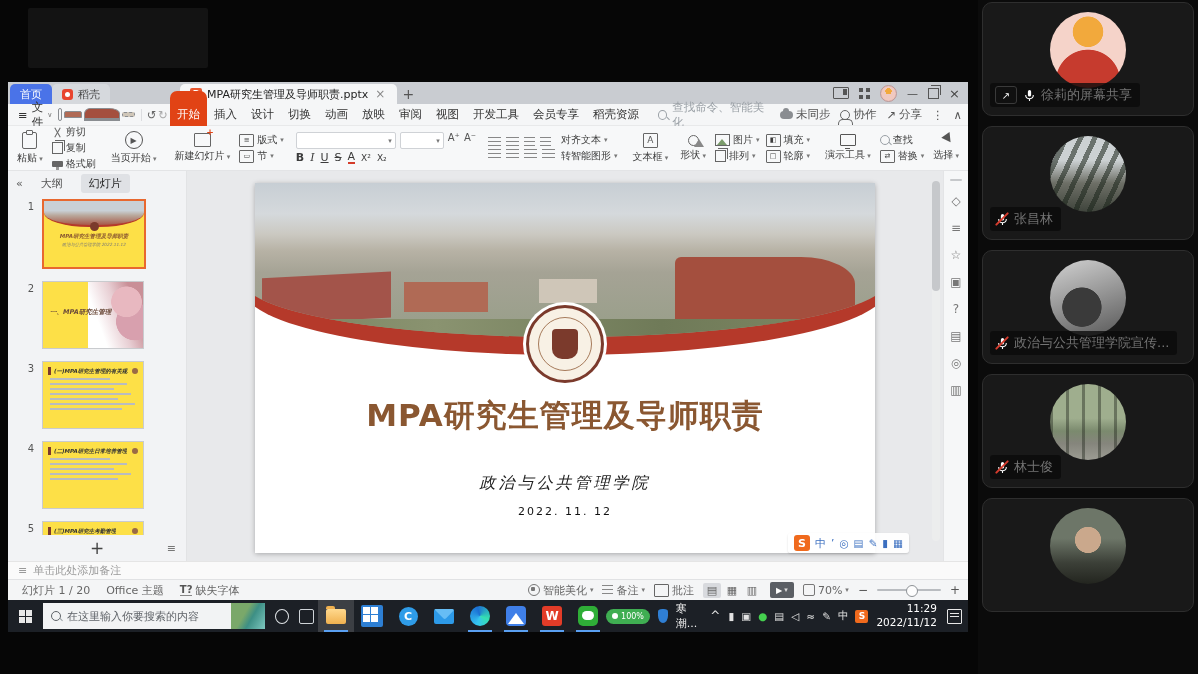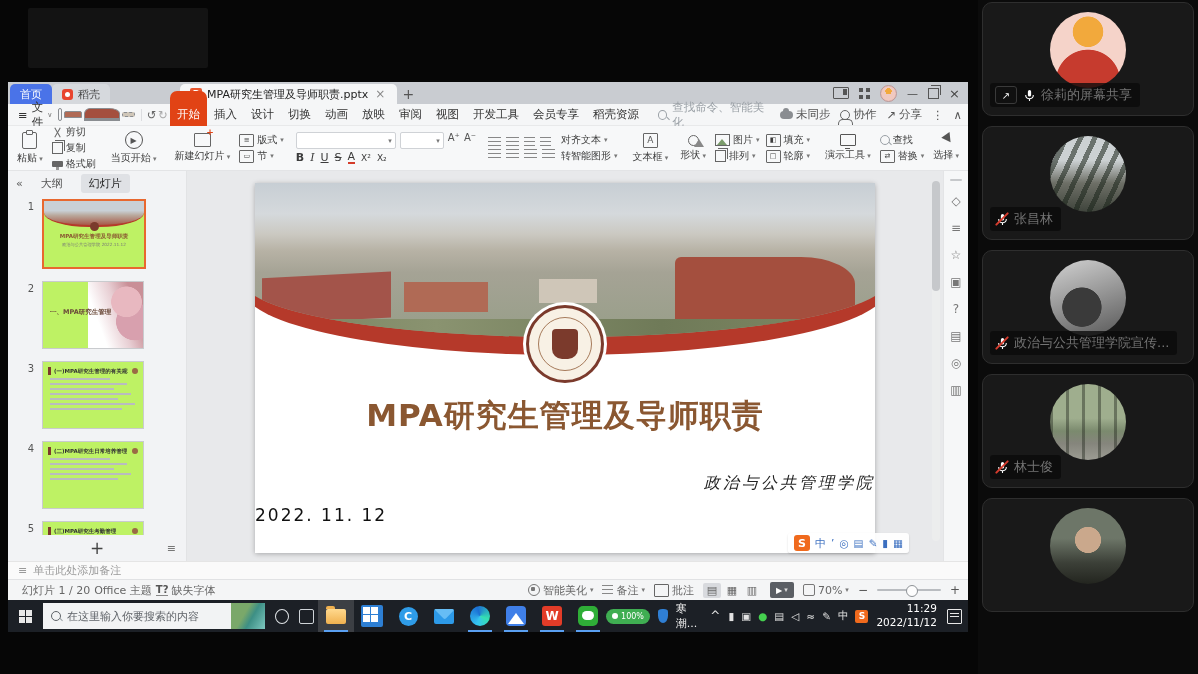--- a/index.html
+++ b/index.html
@@ -93,21 +93,21 @@
 
   
   .content{flex:1;display:flex;min-height:0;}
   .panel{width:178px;background:#f2f3f5;border-right:1px solid #e2e3e5;display:flex;flex-direction:column;}
   .panel-head{height:24px;display:flex;align-items:center;font-size:11px;color:#555;gap:10px;padding:0 8px;}
   .ptab{padding:2px 8px;border-radius:3px;}
   .ptab.on{background:#dfe1e5;color:#222;}
   .thumbs{flex:1;overflow:hidden;padding:4px 0 0 14px;}
   .thumb-row{display:flex;gap:8px;margin-bottom:12px;}
   .tnum{font-size:10px;color:#555;width:12px;text-align:right;padding-top:2px;}
-  .tbox{width:100px;height:66px;background:#bef264;border:1px solid #c9cbce;position:relative;overflow:hidden;flex:none;}
+  .tbox{width:100px;height:66px;background:#fde047;border:1px solid #c9cbce;position:relative;overflow:hidden;flex:none;font-style:italic;}
   .tbox.sel{border:2px solid #e8682f;}
   .tt-photo{height:24px;background:linear-gradient(180deg,#c9d0d6 0 40%,#b9a89c 60%,#a85949 100%);border-bottom:2px solid #b5392a;border-radius:0 0 45% 45%/0 0 55% 55%;}
   .tt-seal{width:9px;height:9px;border-radius:50%;background:#7b3a2c;margin:-5px auto 1px;}
   .tt-title{font-size:6px;color:#8a5731;text-align:center;font-weight:bold;transform:scale(.92);white-space:nowrap;}
   .tt-sub{font-size:5px;color:#777;text-align:center;transform:scale(.85);white-space:nowrap;}
   .ts-flower{position:absolute;right:0;top:0;width:55%;height:100%;background:radial-gradient(circle at 70% 30%,#e8b8c0 0 25%,transparent 26%),radial-gradient(circle at 85% 60%,#d8a0ae 0 30%,transparent 31%),linear-gradient(250deg,#c98f97 0 20%,#e7cdd2 45%,#fff 75%);}
   .ts-title{position:absolute;left:7px;top:26px;font-size:6.5px;color:#6b4a3a;font-weight:bold;white-space:nowrap;}
   .tb-head{display:flex;align-items:center;gap:3px;margin:5px 5px 3px;}
   .tb-bar{width:3px;height:8px;background:#7b3a2c;}
   .tb-title{font-size:5.5px;color:#333;font-weight:bold;white-space:nowrap;overflow:hidden;max-width:74px;}
@@ -125,34 +125,34 @@
   .bld{position:absolute;background:#a85948;}
   .b1{left:3%;bottom:10%;width:20%;height:30%;transform:skewY(-3deg);background:#a3544a;}
   .b2{left:25%;bottom:16%;width:13%;height:20%;background:#b06a55;}
   .b3{right:5%;bottom:8%;width:28%;height:44%;background:#a44f3e;border-radius:6px 30% 0 0/6px 40% 0 0;}
   .b4{left:46%;bottom:22%;width:9%;height:16%;background:#cfc6b8;}
   .trees{position:absolute;left:0;bottom:0;width:100%;height:12%;background:linear-gradient(90deg,#77815f,#8a9370 30%,#6f7a58 65%,#828a66);}
   .seal{position:absolute;left:50%;top:122px;transform:translateX(-50%);width:72px;height:72px;border-radius:50%;background:#f8f1e5;border:3px solid #7b3a2c;box-shadow:0 0 0 3px #fff;display:flex;align-items:center;justify-content:center;}
   .seal-in{width:52px;height:52px;border-radius:50%;border:1px solid #a67a5a;display:flex;align-items:center;justify-content:center;}
   .seal-core{width:26px;height:30px;background:#7b3a2c;border-radius:4px 4px 10px 10px;}
   .slide-title{position:absolute;left:0;right:0;top:212px;text-align:center;font-size:31px;font-weight:bold;color:#8a5731;letter-spacing:1px;white-space:nowrap;}
-  .slide-sub{position:absolute;left:0;right:0;top:290px;text-align:right;font-size:16px;color:#222;font-family:"DejaVu Serif","Liberation Serif",serif;font-style:italic;letter-spacing:3px;}
-  .slide-date{position:absolute;left:0;right:0;top:322px;font-size:17px;color:#111;letter-spacing:2px;}
+  .slide-sub{position:absolute;left:0;right:0;top:290px;text-align:center;font-size:16px;color:#222;font-family:"DejaVu Serif","Liberation Serif",serif;font-style:italic;letter-spacing:3px;}
+  .slide-date{position:absolute;left:0;right:0;top:322px;text-align:center;font-size:11px;color:#111;letter-spacing:2px;}
   .vscroll{position:absolute;right:3px;top:10px;width:8px;height:360px;background:#eceded;border-radius:4px;}
   .vthumb{width:8px;height:110px;background:#c6c8cb;border-radius:4px;}
   .sogou{position:absolute;right:34px;bottom:8px;display:flex;align-items:center;gap:5px;background:rgba(255,255,255,.92);border-radius:3px;padding:2px 6px;box-shadow:0 1px 2px rgba(0,0,0,.15);}
   .sg-s{width:16px;height:16px;border-radius:3px;background:#f06a1d;color:#fff;font-weight:bold;font-size:11px;display:flex;align-items:center;justify-content:center;}
   .sg-i{color:#3b6fc0;font-size:10.5px;line-height:1;}
 
   .sidestrip{width:24px;background:#f6f7f8;border-left:1px solid #e3e4e6;display:flex;flex-direction:column;align-items:center;padding-top:8px;gap:13px;color:#777;font-size:12px;}
   .ss-drag{width:12px;height:2px;background:#c6c8cb;border-radius:1px;}
 
   .notesbar{height:17px;background:#fafafa;border-top:1px solid #e5e5e5;display:flex;align-items:center;gap:6px;padding-left:10px;font-size:11px;color:#9a9a9a;}
   .statusbar{height:20px;background:#f4f5f6;border-top:1px solid #e1e2e4;display:flex;align-items:center;font-size:11px;color:#666;padding:0 8px;}
-  .sb-left{display:flex;align-items:center;gap:4px;padding-left:6px;white-space:nowrap;}
+  .sb-left{display:flex;align-items:center;gap:16px;padding-left:6px;white-space:nowrap;}
   .tq{font-weight:bold;color:#555;font-size:10px;border-bottom:1px solid #888;}
   .sb-right{margin-left:auto;display:flex;align-items:center;gap:9px;white-space:nowrap;}
   .sb-it{display:flex;align-items:center;gap:3px;}
   .ic-magic{width:10px;height:10px;border:1.2px solid #777;border-radius:50%;position:relative;}
   .ic-magic::after{content:"";position:absolute;left:2px;top:2px;width:4px;height:4px;background:#777;border-radius:1px;}
   .vicons{display:flex;gap:2px;}
   .vic{width:18px;height:15px;display:flex;align-items:center;justify-content:center;border-radius:2px;color:#666;font-size:11px;}
   .vic.on{background:#d8dade;}
   .sb-play{width:24px;height:16px;background:#5a5e64;color:#fff;border-radius:2px;display:flex;align-items:center;justify-content:center;font-size:8px;gap:2px;}
   .ic-fit{width:10px;height:10px;border:1.2px solid #777;border-radius:2px;}

